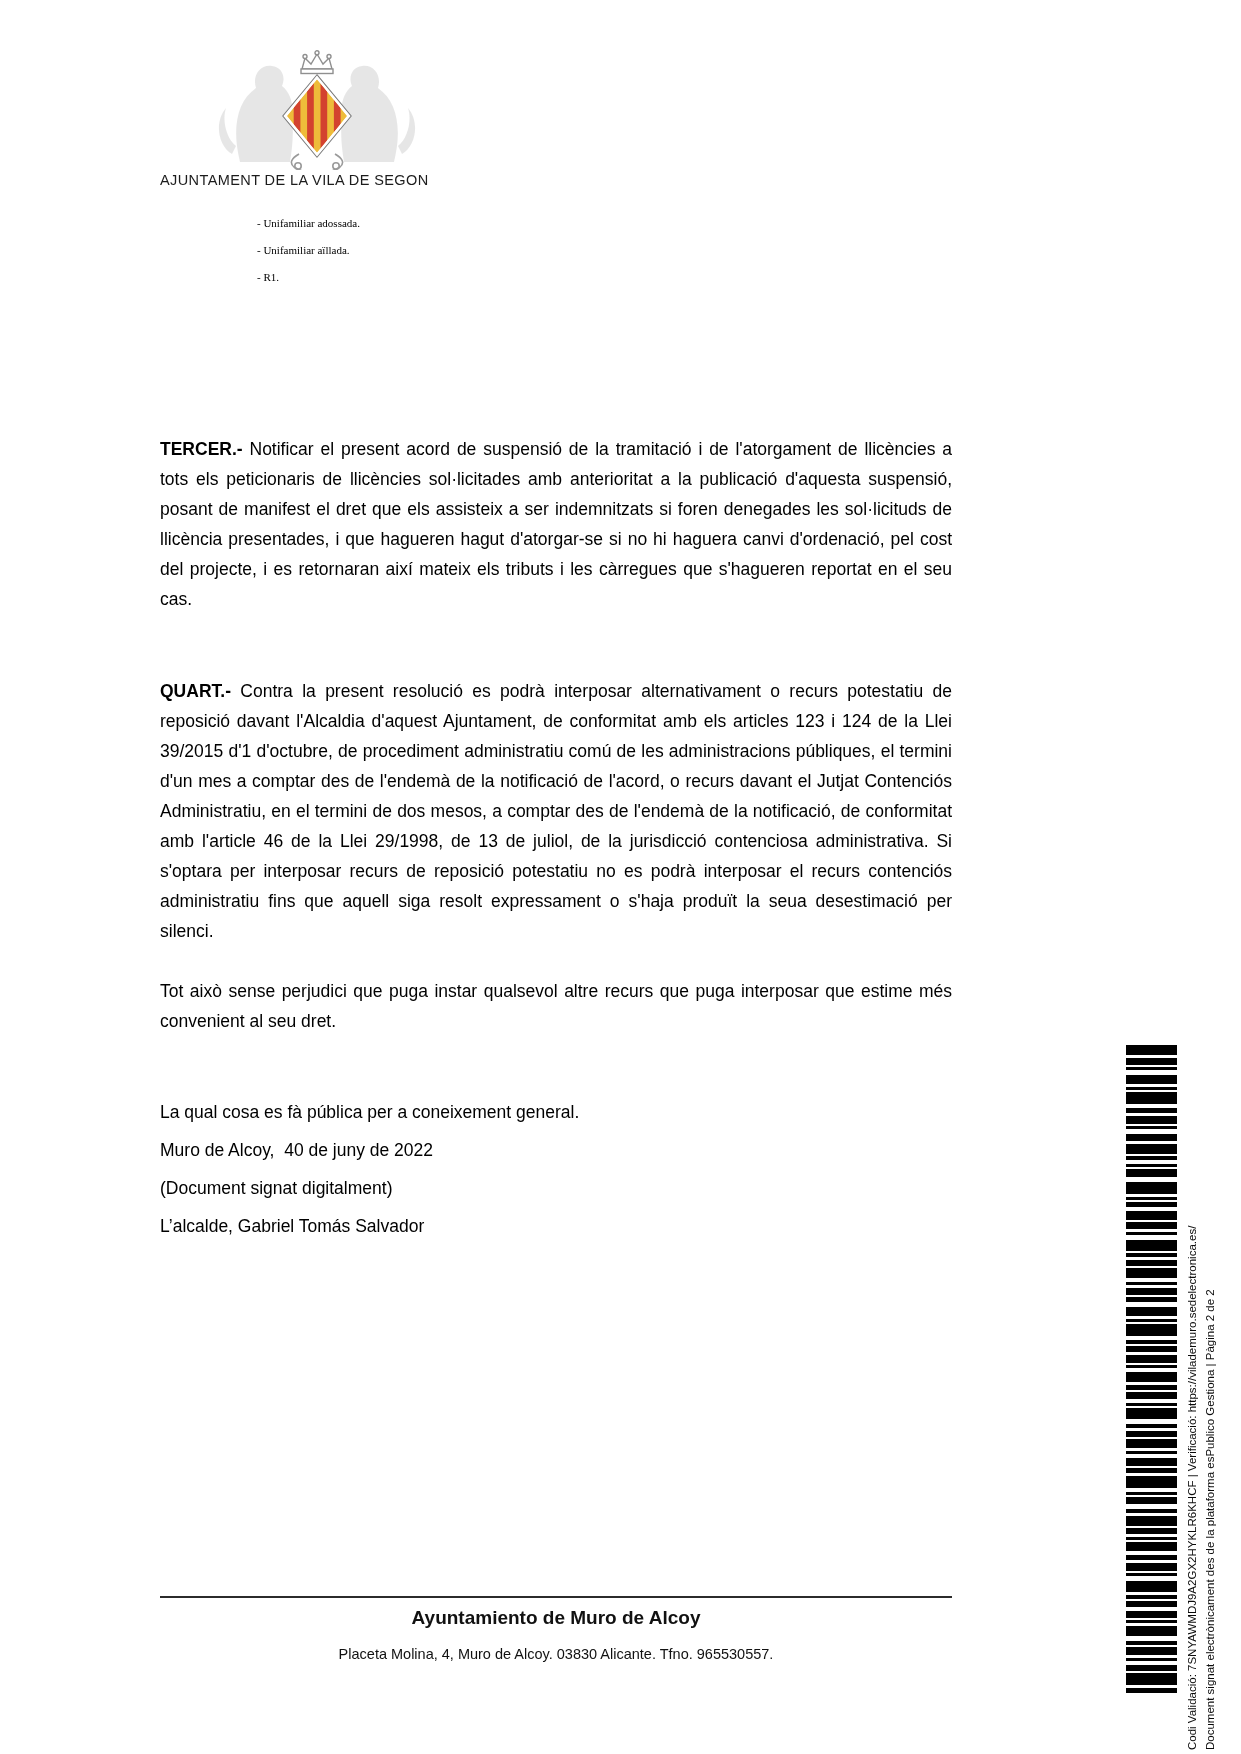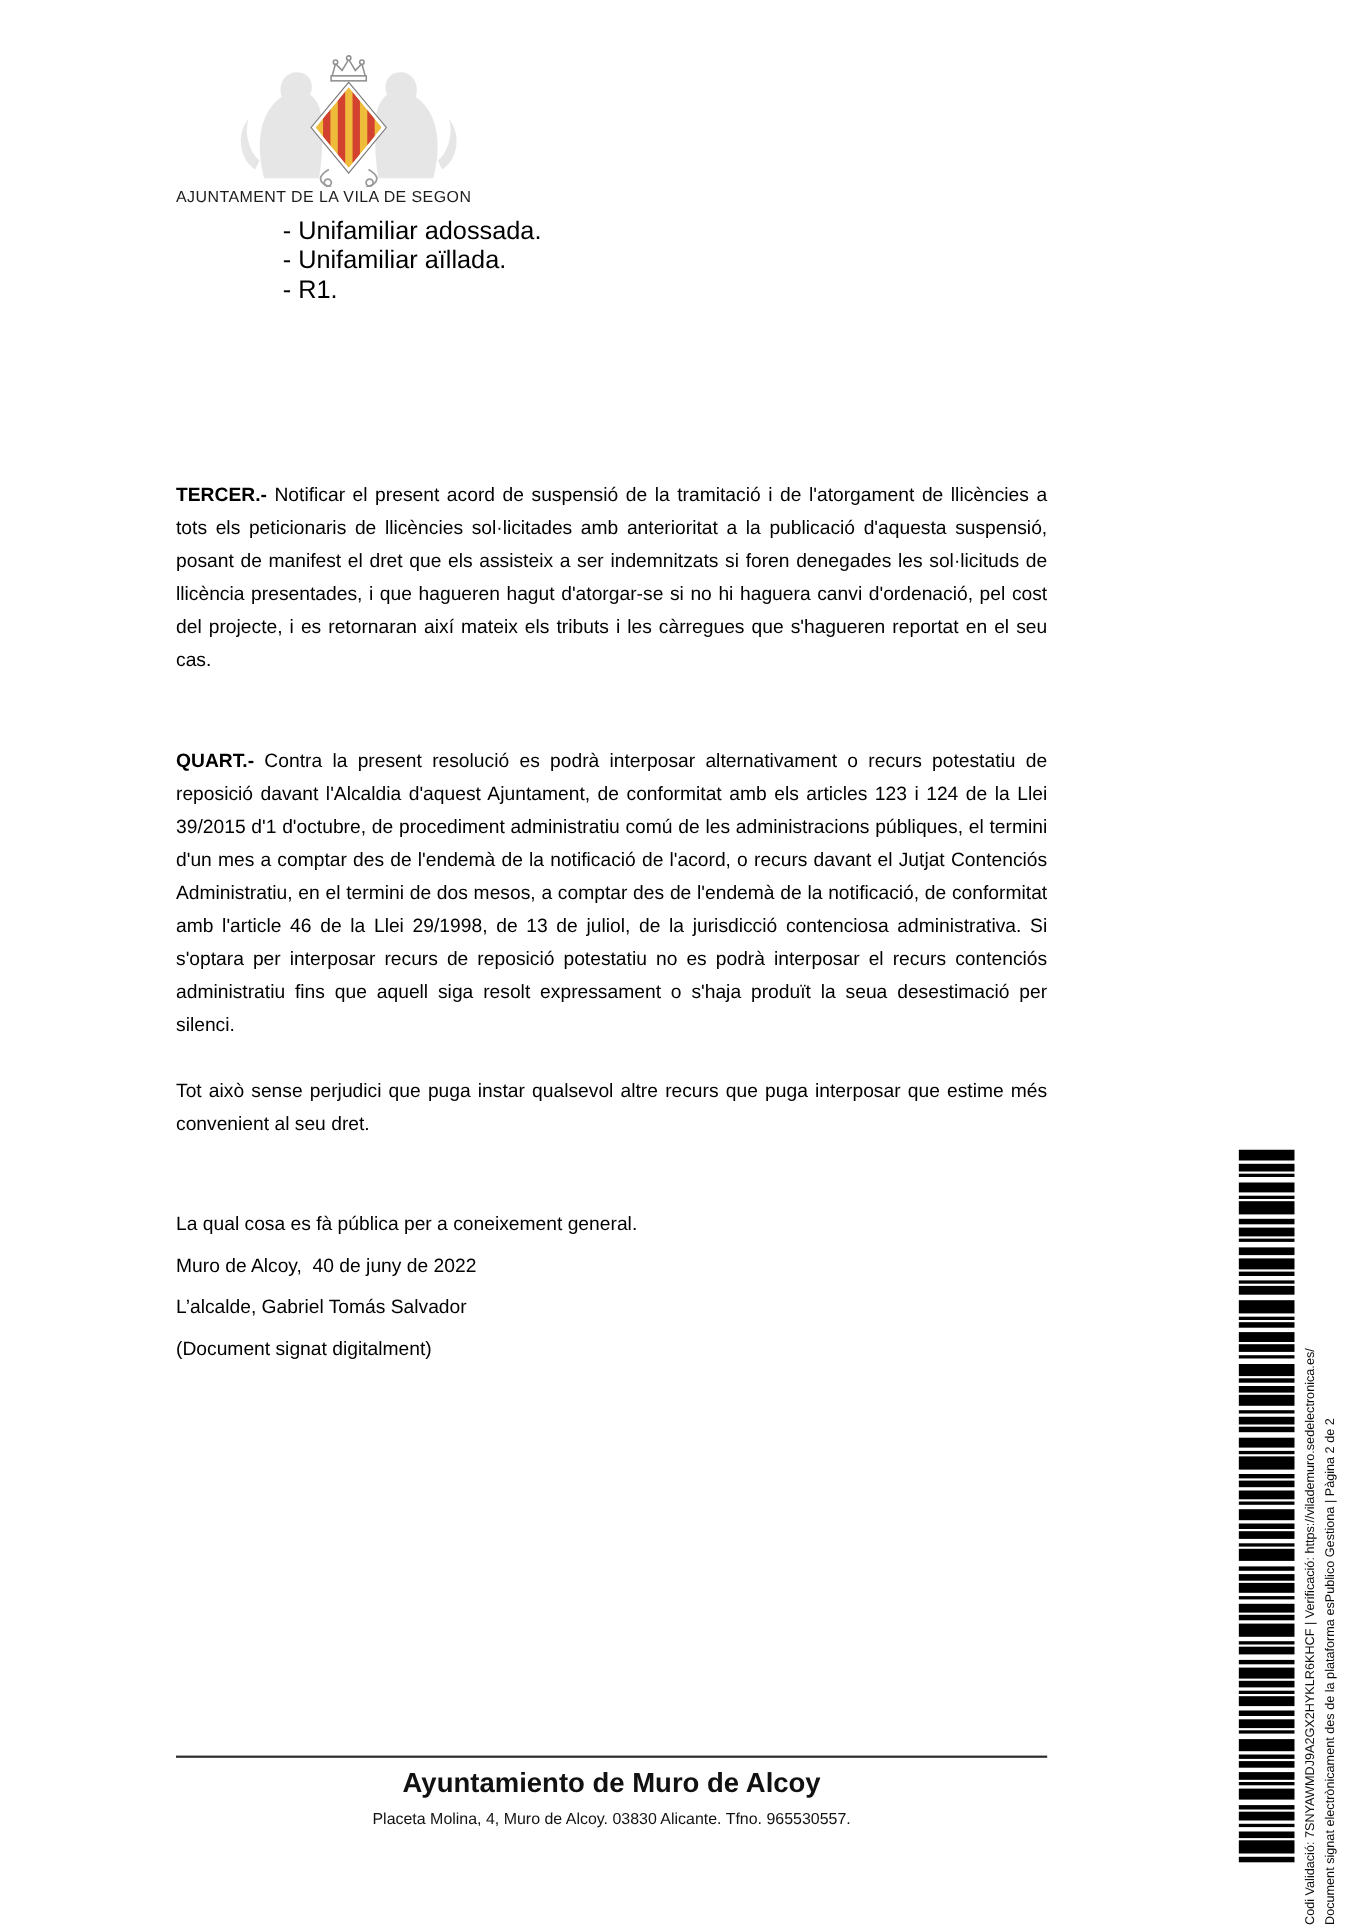--- a/index.html
+++ b/index.html
@@ -17,22 +17,22 @@
   .logo-svg{display:block;margin-left:42px;}
   .org-name{
     margin-top:2px;
     font-size:14.5px;
     letter-spacing:0.4px;
     color:#1c1c1c;
     white-space:nowrap;
   }
   
   .list{
-    position:absolute;left:257px;top:196px;
-    font-size:23px;line-height:27px;
+    position:absolute;left:257px;top:210px;
+    font-size:11px;line-height:27px;font-family:Liberation Serif, serif;
   }
   .para{
     position:absolute;left:160px;width:792px;margin:0;
     font-size:17.5px;line-height:30px;
     text-align:justify;
   }
   .para b{font-weight:bold;}
   #p-segon{top:314px;}
   #p-tercer{top:434px;}
   #p-quart{top:676px;}
@@ -42,21 +42,21 @@
     font-size:17.5px;line-height:30px;
   }
   .closing .cl{margin:0 0 8px 0;white-space:pre-wrap;}
   
   .footer-rule{
     position:absolute;left:160px;top:1596px;width:792px;height:2px;
     background:#2b2b2b;
   }
   .footer-title{
     position:absolute;left:160px;top:1607px;width:792px;
-    text-align:center;font-size:25px;font-weight:bold;color:#111;
+    text-align:center;font-size:19px;font-weight:bold;color:#111;
   }
   .footer-address{
     position:absolute;left:160px;top:1646px;width:792px;
     text-align:center;font-size:14.5px;color:#111;
   }
   
   .barcode{
     position:absolute;left:1126px;top:1045px;width:51px;height:650px;
     overflow:hidden;
   }
@@ -131,22 +131,22 @@
 
   <p class="para" id="p-tercer"><b>TERCER.-</b> <span>Notificar el present acord de suspensió de la tramitació i de l'atorgament de llicències a tots els peticionaris de llicències sol·licitades amb anterioritat a la publicació d'aquesta suspensió, posant de manifest el dret que els assisteix a ser indemnitzats si foren denegades les sol·licituds de llicència presentades, i que hagueren hagut d'atorgar-se si no hi haguera canvi d'ordenació, pel cost del projecte, i es retornaran així mateix els tributs i les càrregues que s'hagueren reportat en el seu cas.</span></p>
 
   <p class="para" id="p-quart"><b>QUART.-</b> <span>Contra la present resolució es podrà interposar alternativament o recurs potestatiu de reposició davant l'Alcaldia d'aquest Ajuntament, de conformitat amb els articles 123 i 124 de la Llei 39/2015 d'1 d'octubre, de procediment administratiu comú de les administracions públiques, el termini d'un mes a comptar des de l'endemà de la notificació de l'acord, o recurs davant el Jutjat Contenciós Administratiu, en el termini de dos mesos, a comptar des de l'endemà de la notificació, de conformitat amb l'article 46 de la Llei 29/1998, de 13 de juliol, de la jurisdicció contenciosa administrativa. Si s'optara per interposar recurs de reposició potestatiu no es podrà interposar el recurs contenciós administratiu fins que aquell siga resolt expressament o s'haja produït la seua desestimació per silenci.</span></p>
 
   <p class="para" id="p-note">Tot això sense perjudici que puga instar qualsevol altre recurs que puga interposar que estime més convenient al seu dret.</p>
 
   <div class="closing">
     <p class="cl">La qual cosa es fà pública per a coneixement general.</p>
     <p class="cl">Muro de Alcoy,  40 de juny de 2022</p>
+    <p class="cl">(Document signat digitalment)</p>
     <p class="cl">L’alcalde, Gabriel Tomás Salvador</p>
-    <p class="cl">(Document signat digitalment)</p>
   </div>
 
   <div class="footer-rule"></div>
   <div class="footer-title">Ayuntamiento de Muro de Alcoy</div>
   <div class="footer-address">Placeta Molina, 4, Muro de Alcoy. 03830 Alicante. Tfno. 965530557.</div>
 
   <div class="barcode">
       <div style="height: 10px; background: rgb(0, 0, 0);"></div>
       <div style="height: 3px; background: transparent;"></div>
       <div style="height: 7px; background: rgb(0, 0, 0);"></div>

